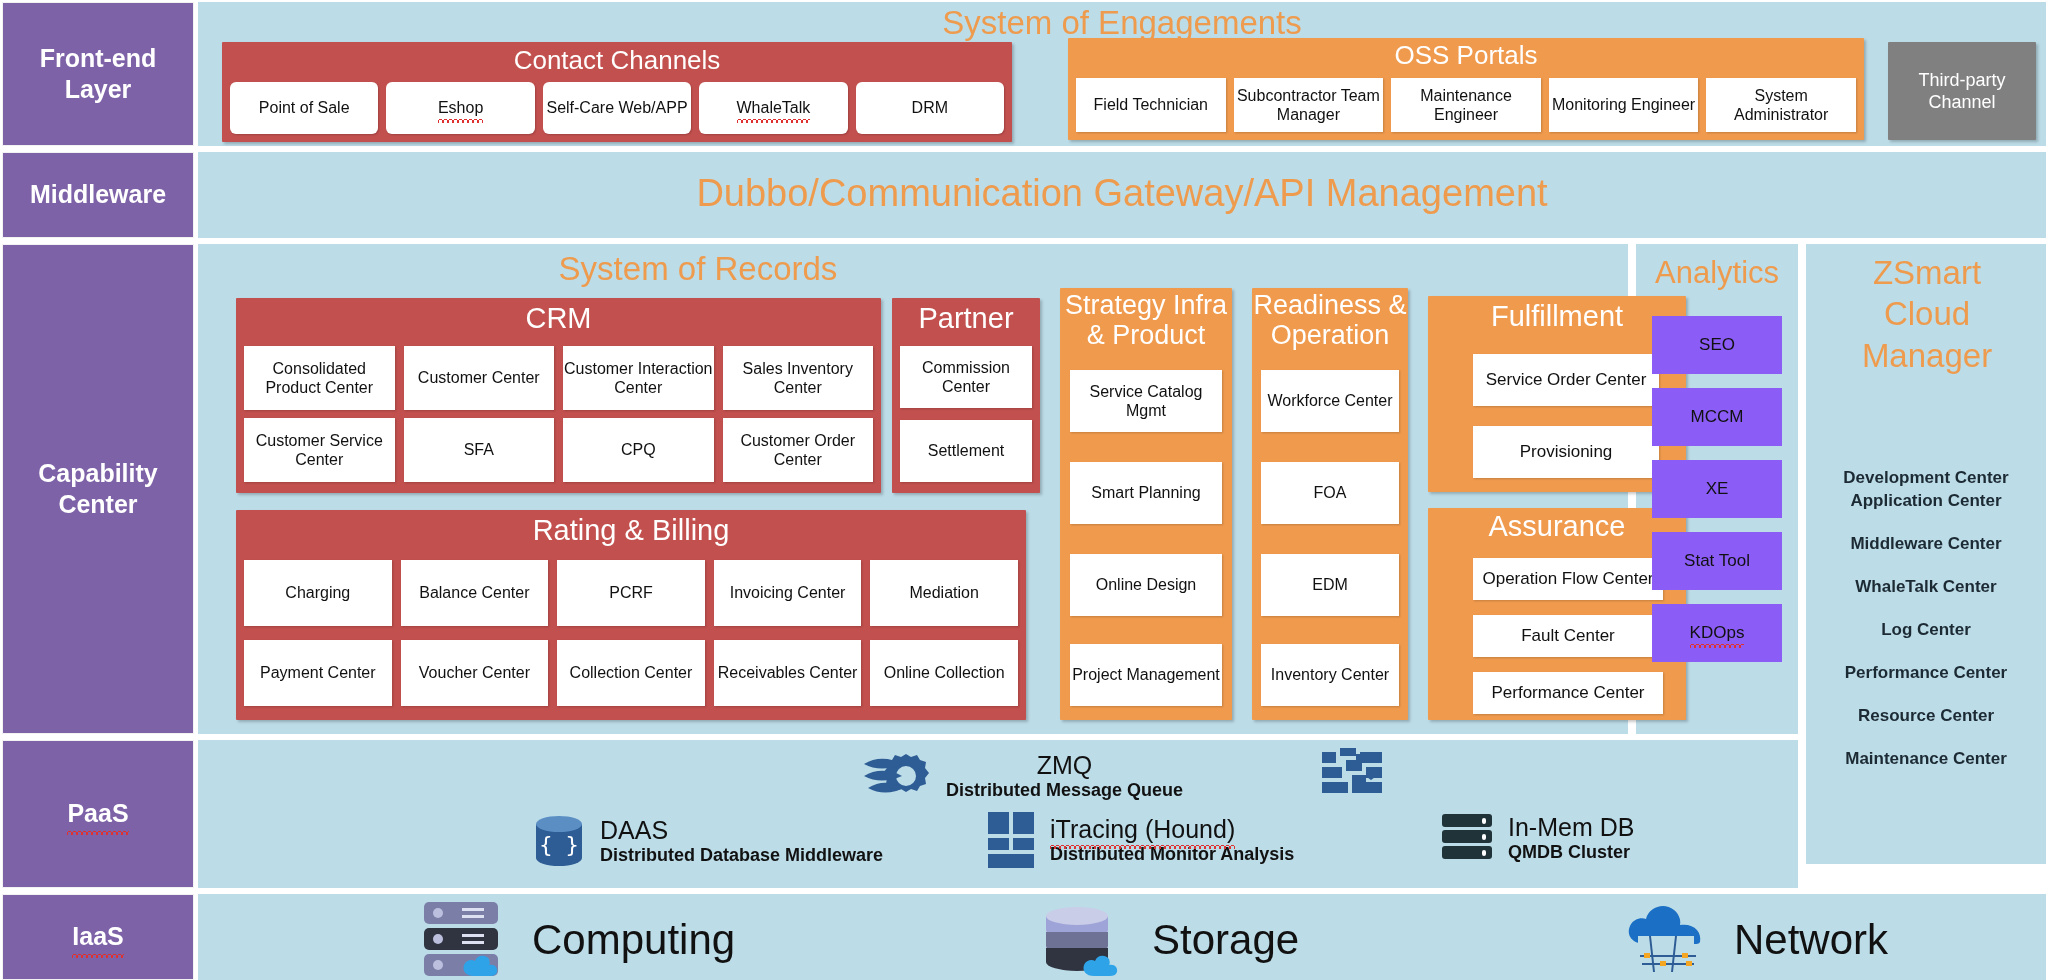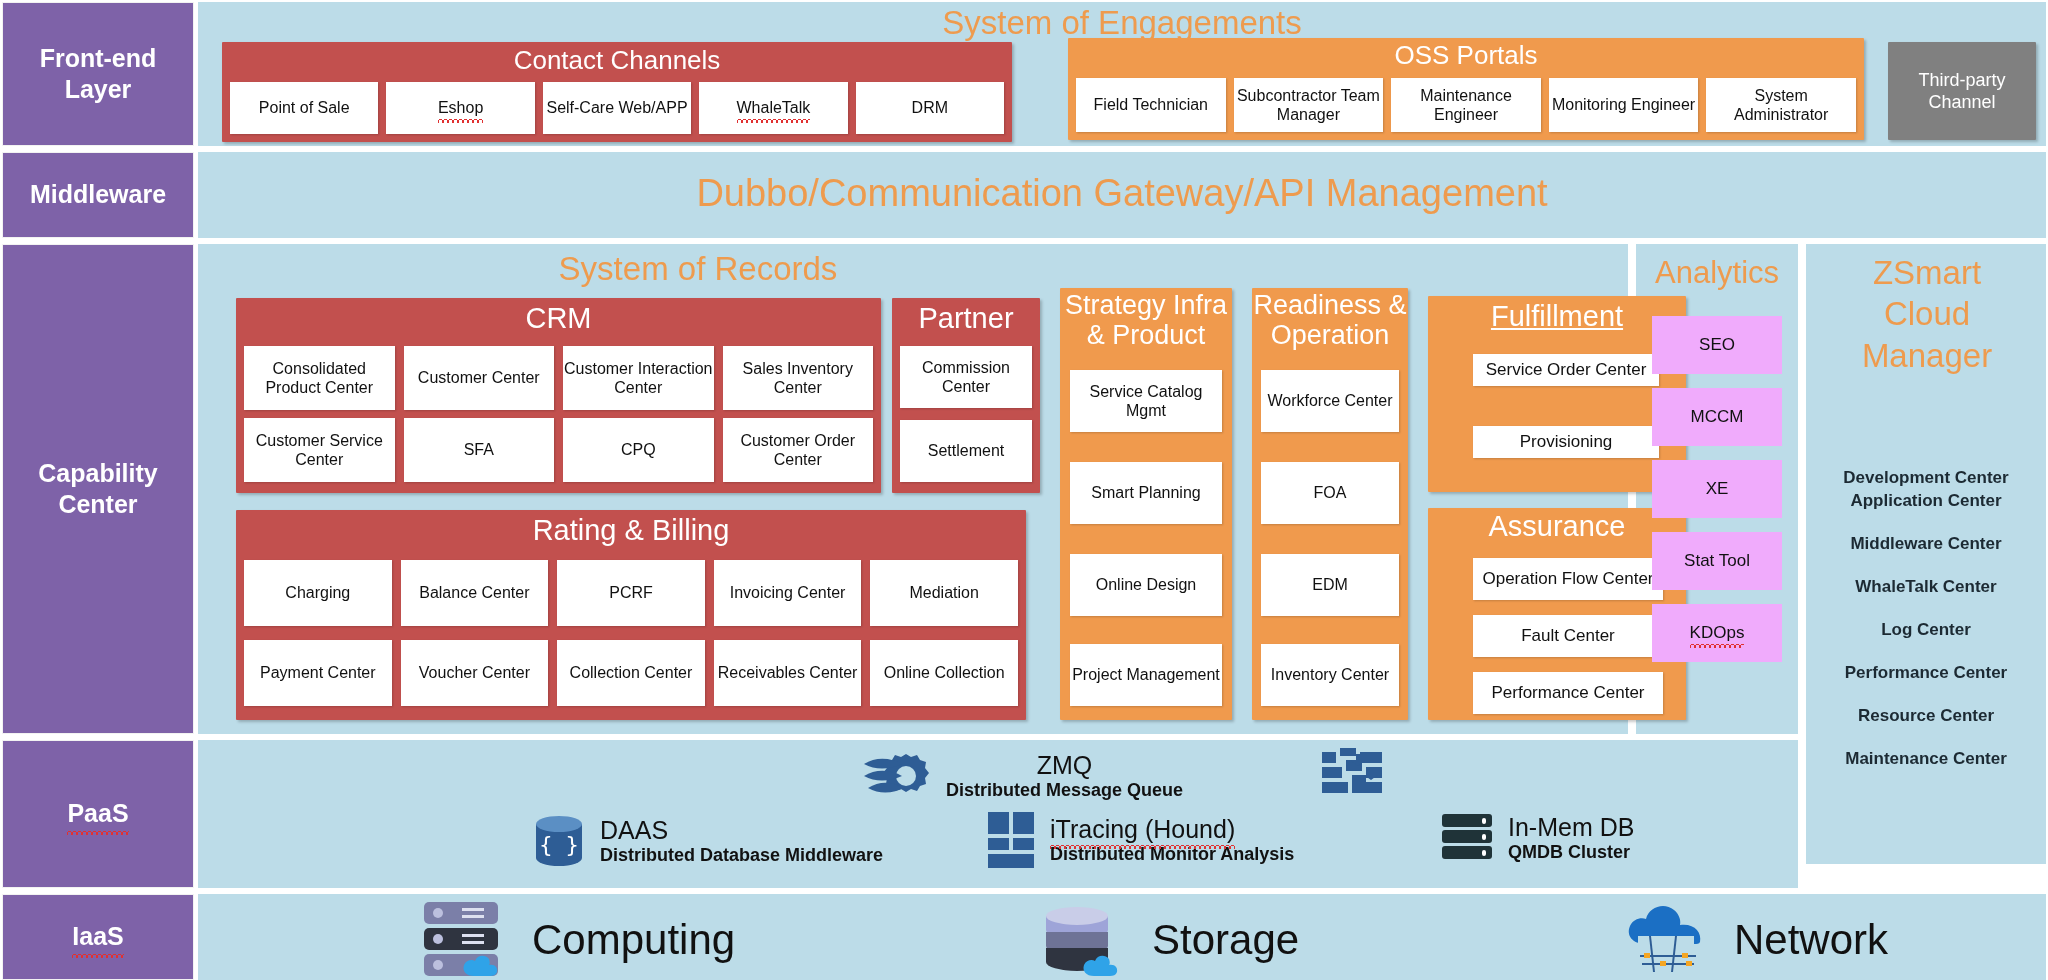--- a/index.html
+++ b/index.html
@@ -78,21 +78,21 @@
     display: flex; align-items: center; justify-content: center;
     text-align: center; line-height: 1.2;
     box-shadow: 1px 1px 2px rgba(0,0,0,0.18);
   }
   .leaf-row { display: flex; }
 
   
   #contact-channels { left: 222px; top: 42px; width: 790px; height: 100px; }
   #contact-channels .grp-title { font-size: 26px; padding-top: 4px; }
   #cc-row { position: absolute; left: 8px; top: 40px; width: 774px; height: 52px; gap: 8px; }
-  #cc-row .leaf { flex: 1; font-size: 16px; }
+  #cc-row .leaf { flex: 1; font-size: 16px; border-radius: 6px; }
 
   #oss-portals { left: 1068px; top: 38px; width: 796px; height: 102px; }
   #oss-portals .grp-title { font-size: 26px; padding-top: 3px; }
   #oss-row { position: absolute; left: 8px; top: 40px; width: 780px; height: 54px; gap: 8px; }
   #oss-row .leaf { flex: 1; font-size: 16px; }
 
   #third-party { left: 1888px; top: 42px; width: 148px; height: 98px;
                  display: flex; align-items: center; justify-content: center; }
   #third-party .leaf-text { color: #ffffff; font-size: 18px; text-align: center; line-height: 1.25; }
 
@@ -118,34 +118,34 @@
   #strategy .grp-title { font-size: 27px; padding-top: 3px; }
   #strategy .leaf { position: absolute; left: 10px; width: 152px; height: 62px; font-size: 16px; }
   #st-l1 { top: 82px; } #st-l2 { top: 174px; } #st-l3 { top: 266px; } #st-l4 { top: 356px; }
 
   #readiness { left: 1252px; top: 288px; width: 156px; height: 432px; }
   #readiness .grp-title { font-size: 27px; padding-top: 3px; }
   #readiness .leaf { position: absolute; left: 9px; width: 138px; height: 62px; font-size: 16px; }
   #rd-l1 { top: 82px; } #rd-l2 { top: 174px; } #rd-l3 { top: 266px; } #rd-l4 { top: 356px; }
 
   #fulfillment { left: 1428px; top: 296px; width: 258px; height: 196px; }
-  #fulfillment .grp-title { font-size: 29px; padding-top: 5px; text-decoration: underline; }
-  #fulfillment .leaf { position: absolute; left: 45px; width: 186px; height: 32px; font-size: 17px; }
+  #fulfillment .grp-title { font-size: 29px; padding-top: 5px; }
+  #fulfillment .leaf { position: absolute; left: 45px; width: 186px; height: 52px; font-size: 17px; }
   #fl-l1 { top: 58px; } #fl-l2 { top: 130px; }
 
   #assurance { left: 1428px; top: 508px; width: 258px; height: 212px; }
   #assurance .grp-title { font-size: 29px; padding-top: 3px; }
   #assurance .leaf { position: absolute; left: 45px; width: 190px; height: 42px; font-size: 17px; }
   #as-l1 { top: 50px; } #as-l2 { top: 107px; } #as-l3 { top: 164px; }
 
   
   #analytics-title { position: absolute; left: 1636px; top: 255px; width: 162px;
                      text-align: center; color: #EE9B4E; font-size: 31px; }
   .anl-leaf { position: absolute; left: 1652px; width: 130px; height: 58px;
-              background: #f0abfc; display: flex; align-items: center;
+              background: #8b5cf6; display: flex; align-items: center;
               justify-content: center; font-size: 17px; color: #111; }
   #anl-1 { top: 316px; } #anl-2 { top: 388px; } #anl-3 { top: 460px; }
   #anl-4 { top: 532px; } #anl-5 { top: 604px; }
 
   
   #zcm-title { position: absolute; left: 1816px; top: 252px; width: 222px;
                text-align: center; color: #EE9B4E; font-size: 33px; line-height: 1.25; }
   .zcm-item { position: absolute; left: 1806px; width: 240px; text-align: center;
               font-size: 17px; color: #1c2a33; font-weight: bold; }
   #zcm-1 { top: 468px; } #zcm-2 { top: 491px; } #zcm-3 { top: 534px; }

